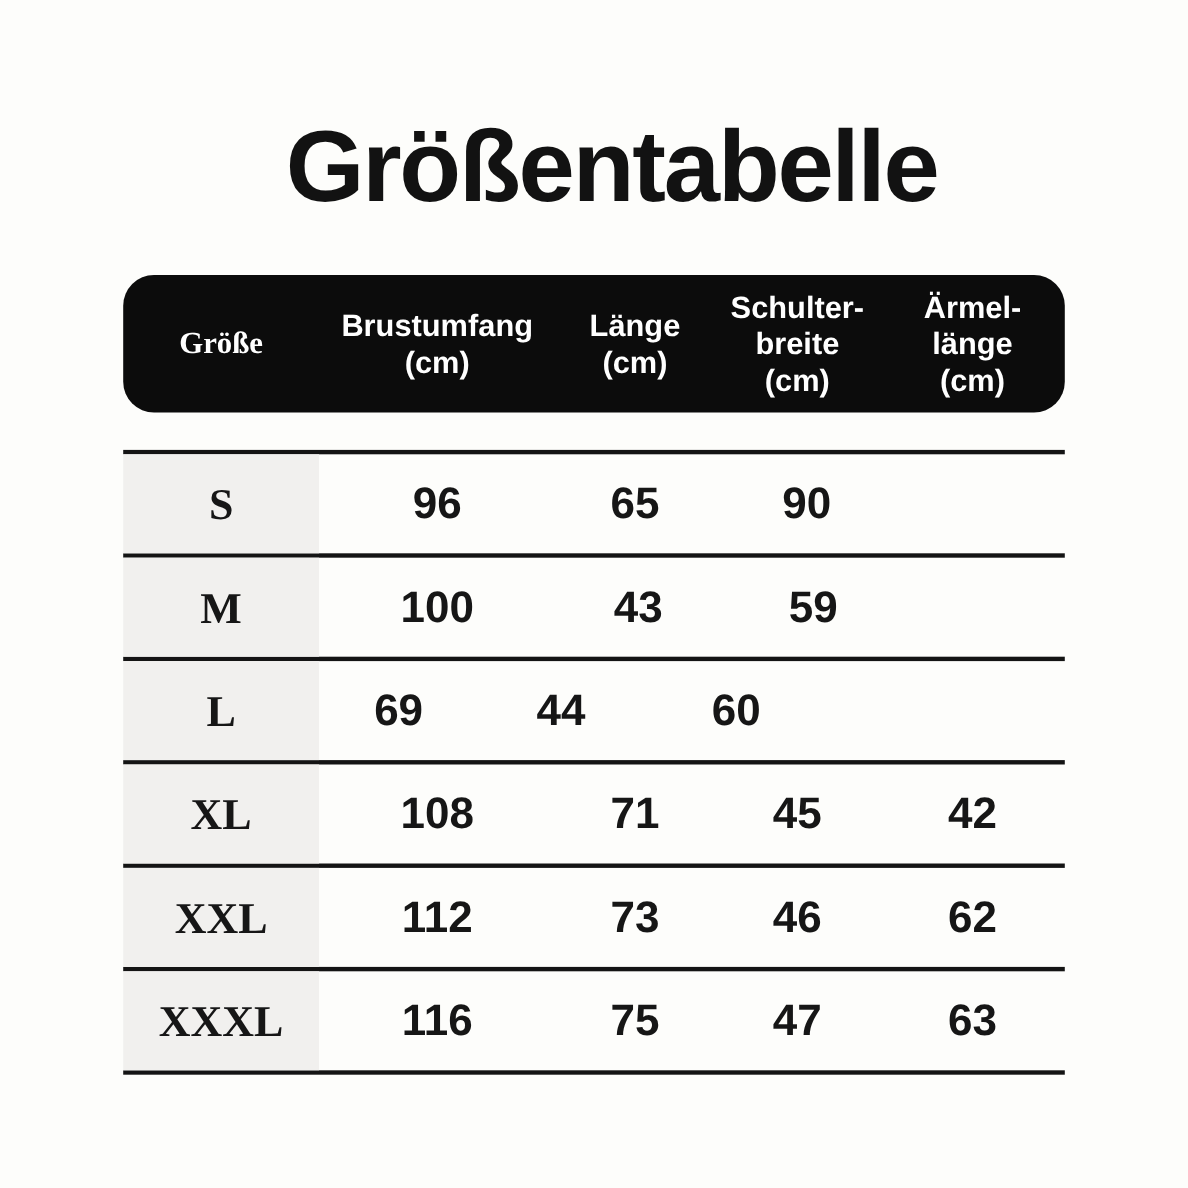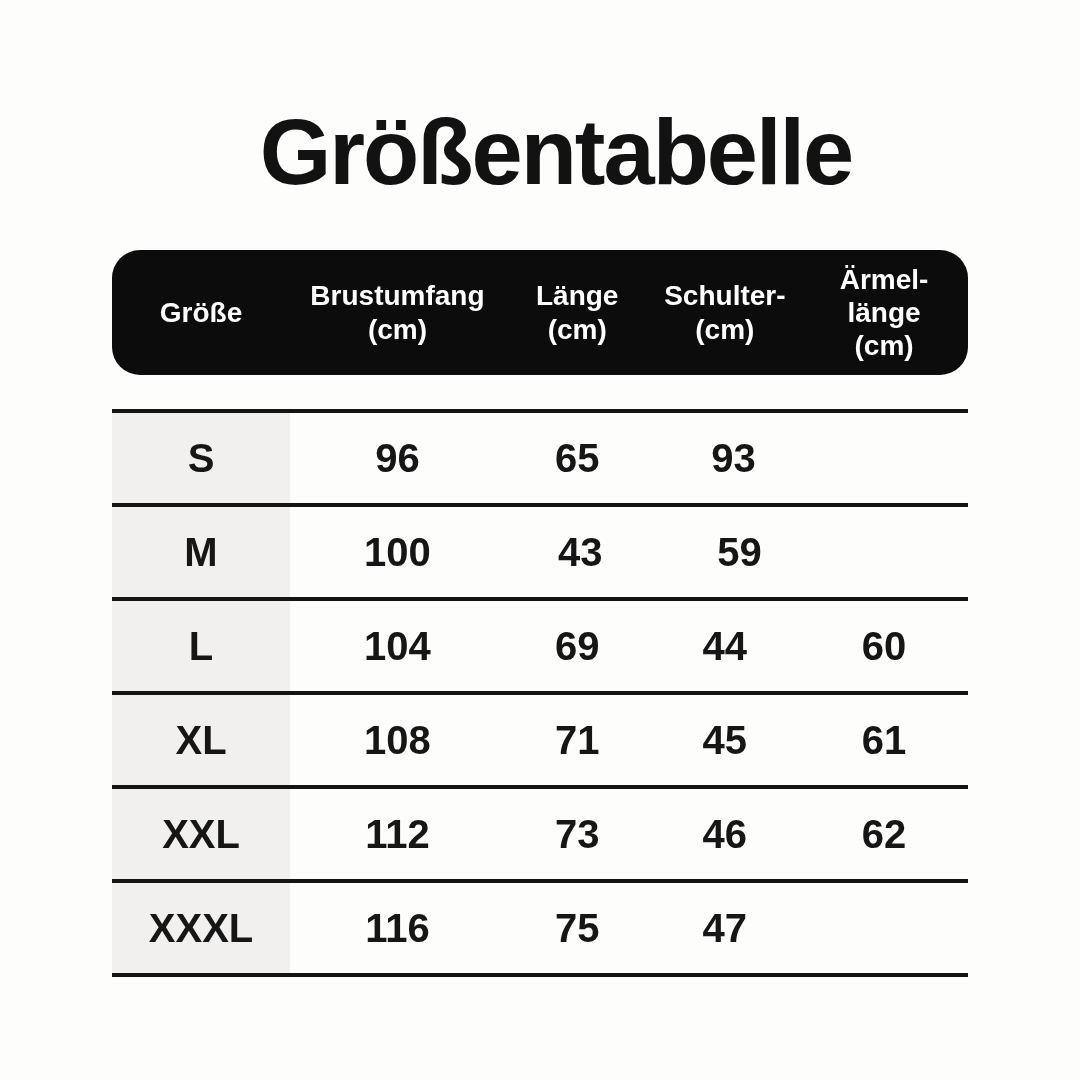--- a/index.html
+++ b/index.html
@@ -40,21 +40,21 @@
     align-items: center;
   }
   .hcell {
     text-align: center;
     color: #ffffff;
     font-weight: 700;
     font-size: 28px;
     line-height: 1.18;
   }
   .hcell span { display: block; }
-  .c0 { width: 20.8%; }
+  .c0 { width: 20.8%; font-family: Liberation Serif, serif; }
   .c1 { width: 25.1%; }
   .c2 { width: 16.9%; }
   .c3 { width: 17.6%; }
   .c4 { width: 19.6%; }
   .table-body {
     margin-top: 34px;
     border-top: 4px solid #141414;
   }
   .trow {
     display: flex;
@@ -88,70 +88,71 @@
     <div class="hcell c1">
       <span>Brustumfang</span>
       <span>(cm)</span>
     </div>
     <div class="hcell c2">
       <span>Länge</span>
       <span>(cm)</span>
     </div>
     <div class="hcell c3">
       <span>Schulter-</span>
+      <span>breite</span>
       <span>(cm)</span>
     </div>
     <div class="hcell c4">
       <span>Ärmel-</span>
       <span>länge</span>
       <span>(cm)</span>
     </div>
   </div>
 
   <div class="table-body">
 
     <div class="trow">
       <div class="cell c0 size-col">S</div>
       <div class="cell c1">96</div>
       <div class="cell c2">65</div>
-      <div class="cell c4">93</div>
+      <div class="cell c4">90</div>
     </div>
 
     <div class="trow">
       <div class="cell c0 size-col">M</div>
       <div class="cell c1">100</div>
       <div class="cell c3">43</div>
       <div class="cell c4">59</div>
     </div>
 
     <div class="trow">
       <div class="cell c0 size-col">L</div>
-      <div class="cell c1">104</div>
       <div class="cell c2">69</div>
       <div class="cell c3">44</div>
       <div class="cell c4">60</div>
     </div>
 
     <div class="trow">
       <div class="cell c0 size-col">XL</div>
       <div class="cell c1">108</div>
       <div class="cell c2">71</div>
       <div class="cell c3">45</div>
-      <div class="cell c4">61</div>
+      <div class="cell c4">42</div>
     </div>
 
     <div class="trow">
       <div class="cell c0 size-col">XXL</div>
       <div class="cell c1">112</div>
       <div class="cell c2">73</div>
       <div class="cell c3">46</div>
       <div class="cell c4">62</div>
     </div>
 
     <div class="trow">
       <div class="cell c0 size-col">XXXL</div>
       <div class="cell c1">116</div>
       <div class="cell c2">75</div>
       <div class="cell c3">47</div>
+      <div class="cell c4">63</div>
     </div>
 
   </div>
 </div>
 
 </body></html>

